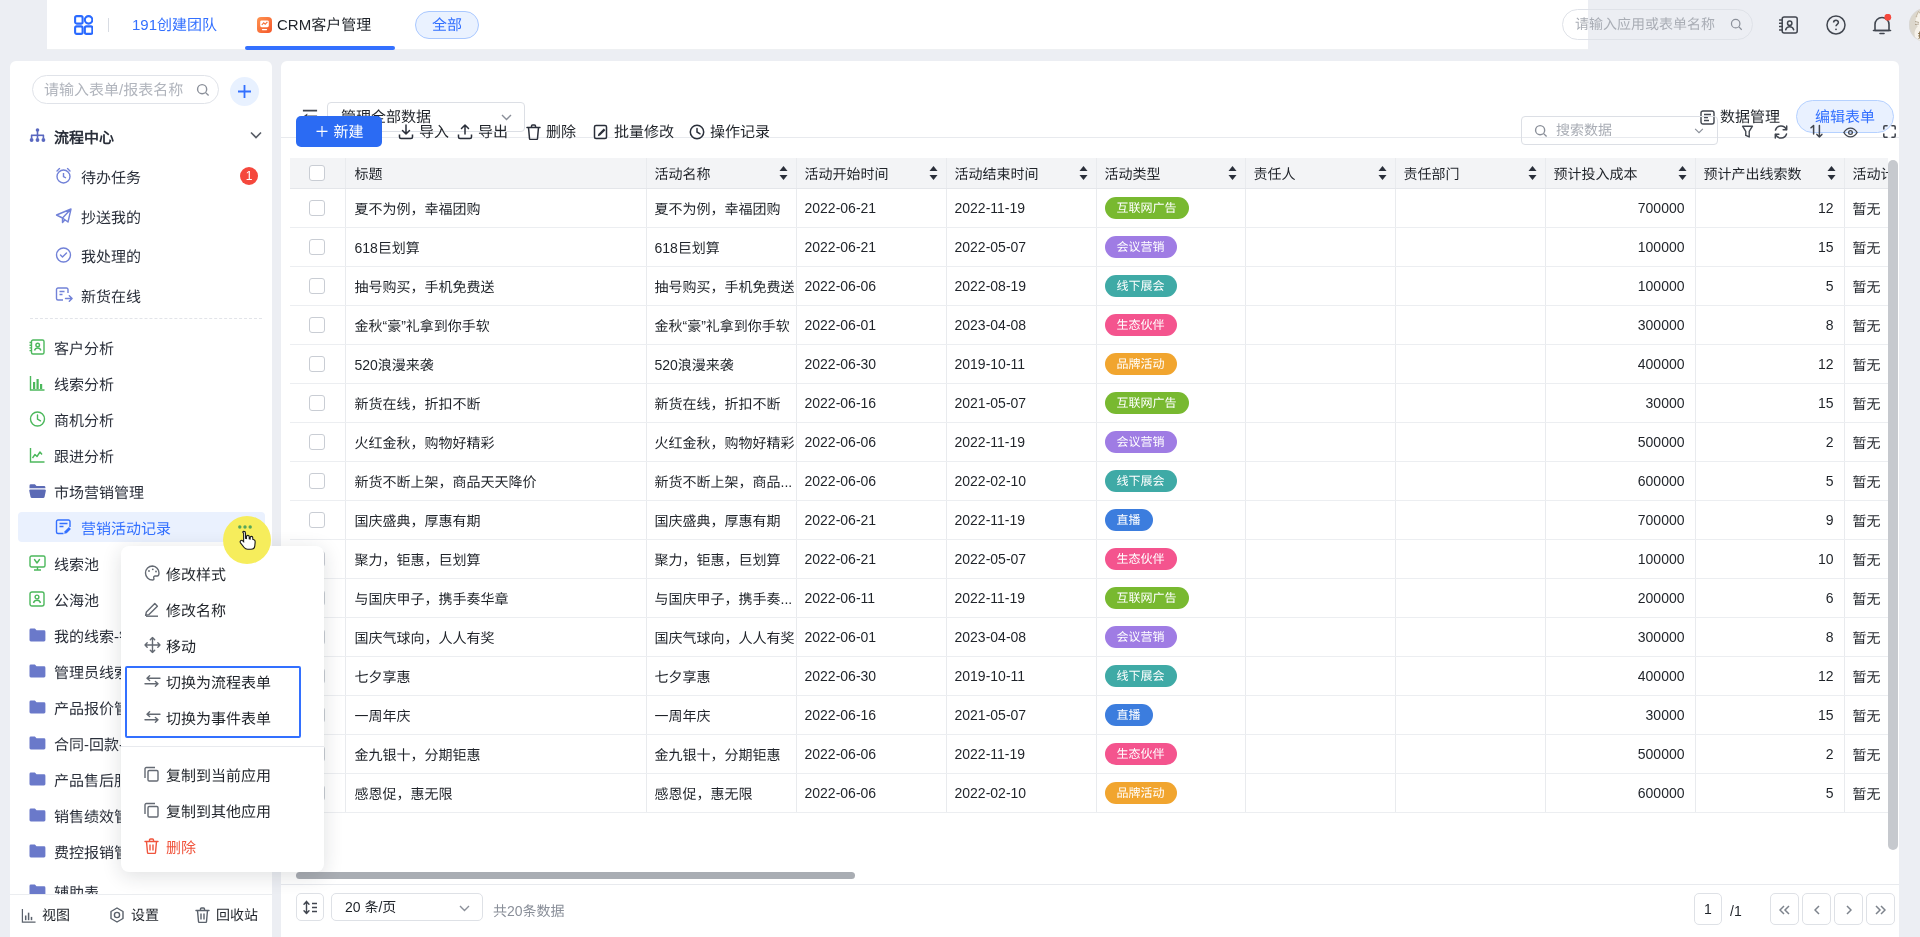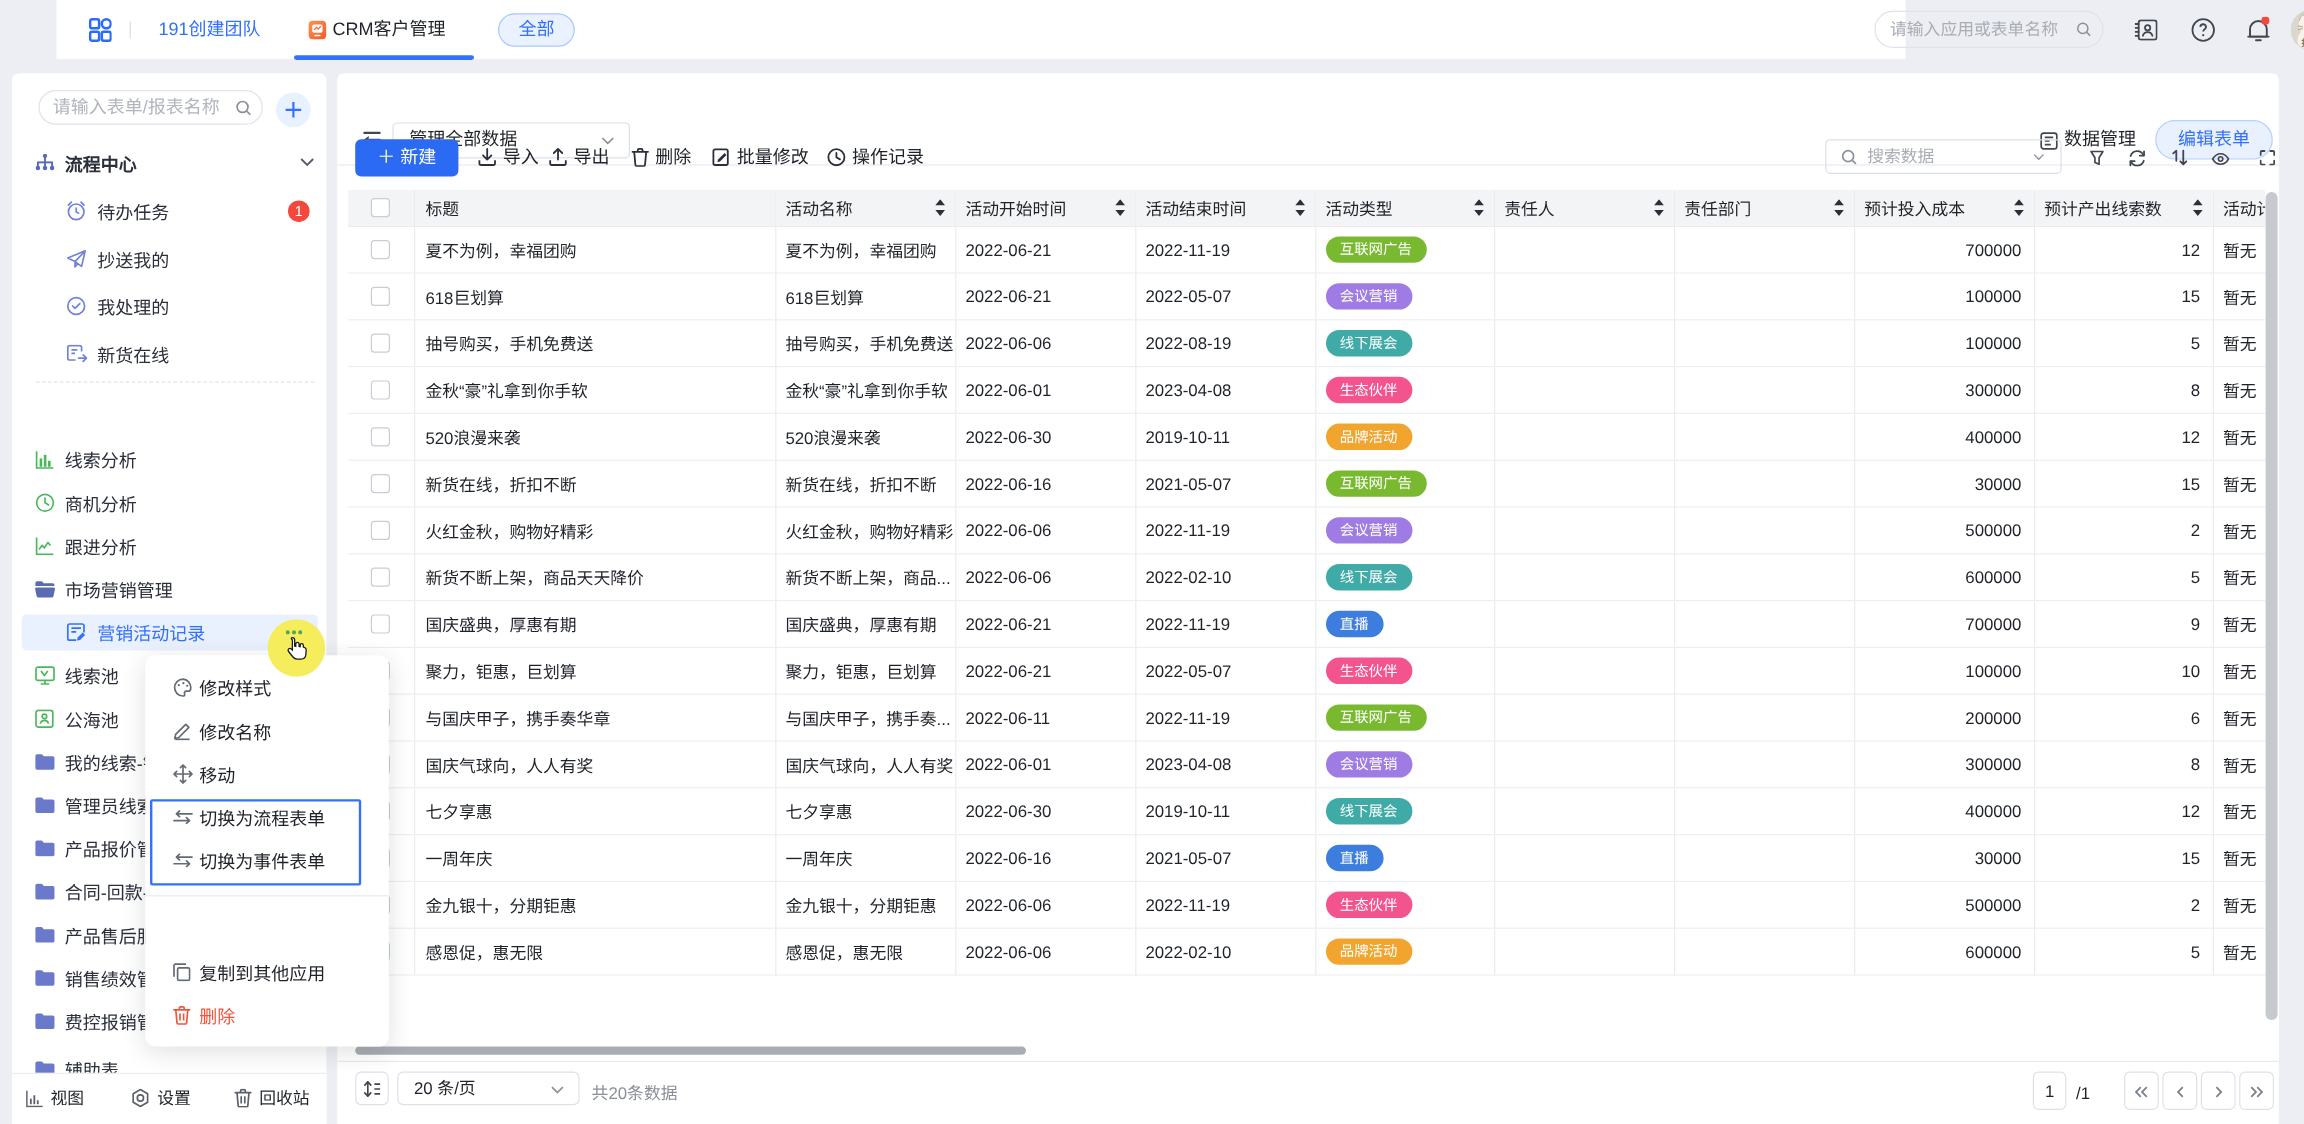--- a/index.html
+++ b/index.html
@@ -225,20 +225,31 @@
       <span class="ico">
         <svg width="18" height="16" viewBox="0 0 18 16" fill="none" stroke="#7282d8" stroke-width="1.4">
           <path d="M13 6V2.5a1.5 1.5 0 0 0-1.5-1.5H3A1.5 1.5 0 0 0 1.5 2.5v9A1.5 1.5 0 0 0 3 13h5"></path>
           <path d="M4.5 4.5h5M4.5 7.5h3"></path>
           <path d="M10.5 11.5h6.5m-2.7-2.7l2.8 2.7-2.8 2.7" stroke-linecap="round" stroke-linejoin="round"></path>
         </svg>
       </span>
       <span class="txt">新货在线</span>
     </div>
   <div class="dash"></div>
+  <div class="sitem" style="top:268px">
+      <span class="ico">
+        <svg width="16" height="16" viewBox="0 0 16 16" fill="none" stroke="#4cb85c" stroke-width="1.4">
+          <rect x="2.5" y="1" width="12.5" height="14" rx="1.5"></rect>
+          <circle cx="8.7" cy="6" r="1.8"></circle>
+          <path d="M5.5 11.5c.5-1.7 1.8-2.5 3.2-2.5s2.7.8 3.2 2.5"></path>
+          <path d="M0.5 3.5h2M0.5 6.2h2M0.5 8.9h2M0.5 11.6h2"></path>
+        </svg>
+      </span>
+      <span class="txt">客户分析</span>
+    </div>
   <div class="sitem" style="top:304px">
       <span class="ico">
         <svg width="16" height="16" viewBox="0 0 16 16" fill="none" stroke="#4cb85c" stroke-width="1.4">
           <path d="M1.5 1v14h14"></path>
           <rect x="4" y="7" width="2.2" height="7" fill="#4cb85c" stroke="none"></rect>
           <rect x="7.5" y="4" width="2.2" height="10" fill="#4cb85c" stroke="none"></rect>
           <rect x="11" y="9" width="2.2" height="5" fill="#4cb85c" stroke="none"></rect>
         </svg>
       </span>
       <span class="txt">线索分析</span>
@@ -792,20 +803,29 @@
   <div class="mi" style="top:117px">
       <span class="ico">
         <svg width="17" height="12" viewBox="0 0 17 12" fill="none" stroke="#646a73" stroke-width="1.4">
           <path d="M16 3.2H3m2.6-2.4L3 3.2l2.6 2.4M1 8.8h13m-2.6-2.4L14 8.8l-2.6 2.4" stroke-linecap="round" stroke-linejoin="round"></path>
         </svg>
       </span>
       <span class="txt">切换为流程表单</span>
     </div>
   <div class="bluebox"></div>
   <div class="mdiv"></div>
+  <div class="mi" style="top:210px">
+      <span class="ico">
+        <svg width="15" height="16" viewBox="0 0 15 16" fill="none" stroke="#646a73" stroke-width="1.4">
+          <rect x="4" y="4.5" width="10" height="10.5" rx="1.2"></rect>
+          <path d="M11 1.5H2.3A1.3 1.3 0 0 0 1 2.8V12"></path>
+        </svg>
+      </span>
+      <span class="txt">复制到当前应用</span>
+    </div>
   <div class="mi" style="top:246px">
       <span class="ico">
         <svg width="15" height="16" viewBox="0 0 15 16" fill="none" stroke="#646a73" stroke-width="1.4">
           <rect x="4" y="4.5" width="10" height="10.5" rx="1.2"></rect>
           <path d="M11 1.5H2.3A1.3 1.3 0 0 0 1 2.8V12"></path>
         </svg>
       </span>
       <span class="txt">复制到其他应用</span>
     </div>
   <div class="mi red" style="top:282px">

